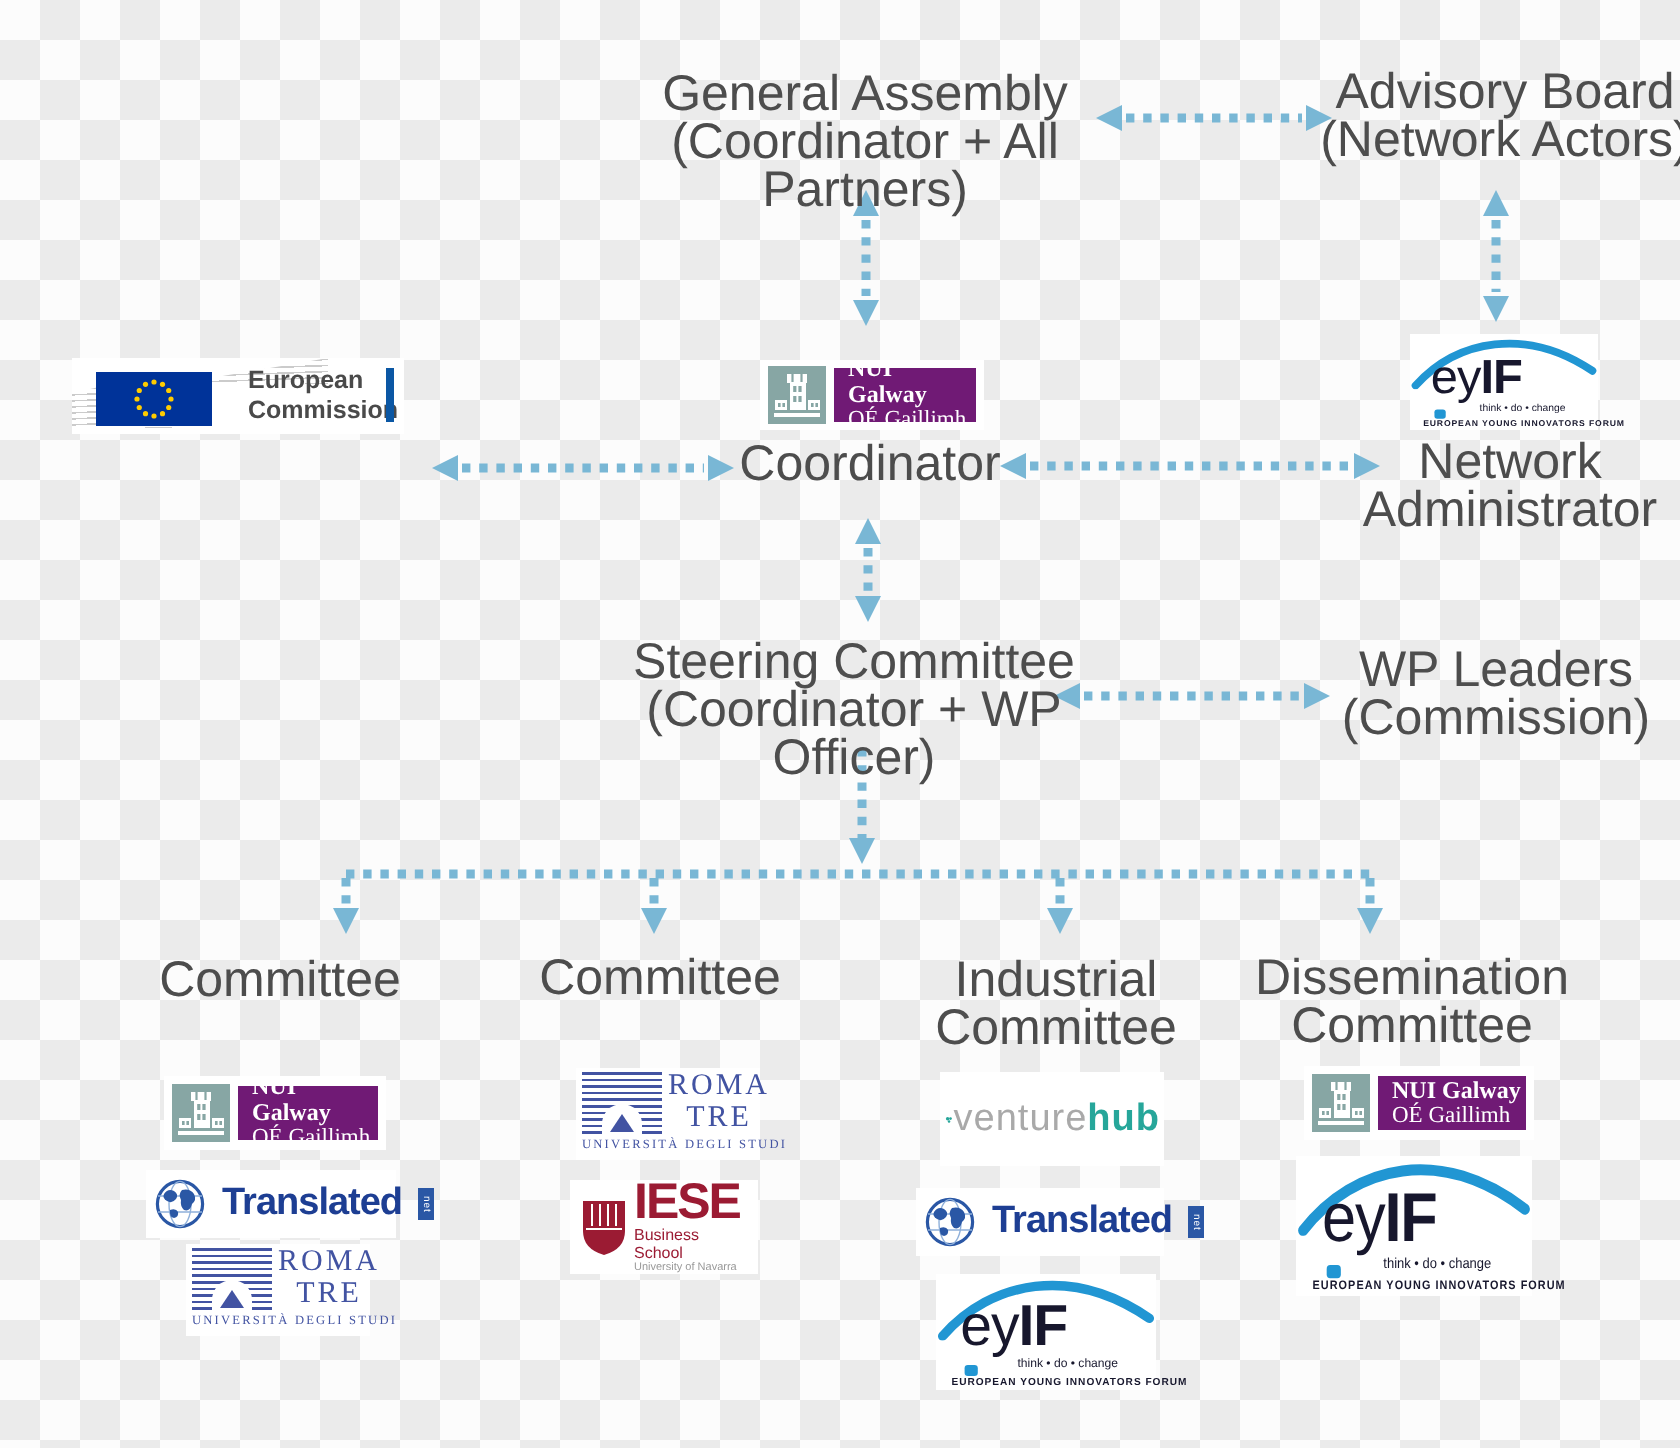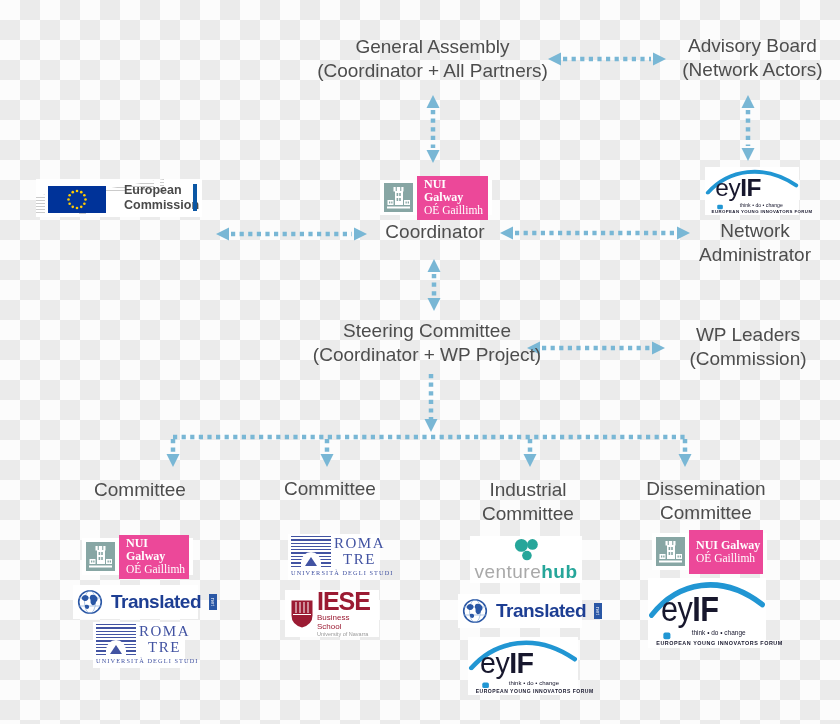--- a/index.html
+++ b/index.html
@@ -2,38 +2,38 @@
 <html><head>
 <meta charset="utf-8">
 <style>
   html,body{margin:0;padding:0;}
   #canvas{
     position:relative;width:840px;height:724px;overflow:hidden;
     background:conic-gradient(#ebebeb 0.25turn,#fcfcfc 0.25turn 0.5turn,#ebebeb 0.5turn 0.75turn,#fcfcfc 0.75turn);
     background-size:40px 40px;
     font-family:"Liberation Sans","DejaVu Sans",sans-serif;
   }
-  .node{position:absolute;text-align:center;font-size:19px;line-height:24px;color:#4d4d4d;}
+  .node{position:absolute;text-align:center;font-size:25px;line-height:24px;color:#4d4d4d;}
   .node span{display:block;}
   #arrows{position:absolute;left:0;top:0;}
   .logo{position:absolute;background:#ffffff;box-sizing:border-box;}
 
   
   .ec{overflow:hidden;}
   .ec-waves{position:absolute;background:repeating-linear-gradient(178deg,#cbcbcb 0 0.8px,rgba(0,0,0,0) 0.8px 3px);}
   .ec-waves.a{left:0;top:6px;width:50px;height:29px;clip-path:polygon(0 40%,100% 0,100% 100%,0 100%);}
   .ec-waves.b{left:52px;top:0;width:76px;height:13px;clip-path:polygon(0 100%,100% 0,100% 100%);}
   .ec-flag{position:absolute;left:12px;top:7px;width:58px;height:27px;}
   .ec-words{position:absolute;left:88px;top:4px;font-size:12.5px;font-weight:bold;color:#4a4a4a;line-height:14.5px;}
   .ec-bar{position:absolute;left:157px;top:5px;width:3.5px;height:27px;background:#0b57a4;}
 
   
   .nuig{display:flex;align-items:center;gap:4px;padding:3px 4px;}
   .nuig-tower{width:29px;height:29px;background:#87a6a4;flex:none;}
-  .nuig-plate{background:#ec4899;color:#fff;height:44px;flex:1;display:flex;flex-direction:column;justify-content:center;padding-left:7px;font-family:"Liberation Serif","DejaVu Serif",serif;}
+  .nuig-plate{background:#701a75;color:#fff;height:27px;flex:1;display:flex;flex-direction:column;justify-content:center;padding-left:7px;font-family:"Liberation Serif","DejaVu Serif",serif;}
   .nuig-l1{font-size:12px;font-weight:bold;line-height:13px;}
   .nuig-l2{font-size:11.5px;line-height:13px;}
 
   
   .eyif-inner{position:relative;width:100px;height:52px;transform-origin:0 0;}
   .eyif-swoosh{position:absolute;left:0;top:0;width:100px;height:30px;}
   .eyif-text{position:absolute;left:11px;top:10px;font-size:26px;line-height:26px;color:#17172d;letter-spacing:-0.5px;}
   .eyif-ey{font-weight:400;}
   .eyif-if{font-weight:700;}
   .eyif-bubble{position:absolute;left:13px;top:41px;width:6px;height:5px;background:#2196d3;border-radius:1.5px;}
@@ -58,21 +58,21 @@
   .rt-sub{font-size:6.3px;letter-spacing:1.1px;text-align:center;margin-top:1.5px;font-family:"Liberation Serif","DejaVu Serif",serif;white-space:nowrap;}
 
   
   .iese{display:flex;align-items:center;gap:3px;padding:4px 5px;}
   .iese-shield{width:24px;height:30px;flex:none;}
   .iese-brand{font-size:25px;font-weight:bold;color:#9b1b33;line-height:23px;letter-spacing:-1px;}
   .iese-bs{font-size:8px;color:#9b1b33;line-height:9px;}
   .iese-un{font-size:5.5px;color:#999;line-height:7px;}
 
   
-  .venturehub{display:flex;flex-direction:column;align-items:center;justify-content:center;padding:2px;}
+  .venturehub{display:flex;align-items:center;justify-content:center;padding:2px;}
   .vh-mark{width:38px;height:24px;}
   .vh-text{font-size:19px;line-height:19px;letter-spacing:0.5px;}
   .vh-venture{color:#a9a9a9;}
   .vh-hub{color:#26a69a;font-weight:bold;}
 </style>
 </head>
 <body>
 
 <div id="canvas">
 
@@ -125,21 +125,21 @@
   </div>
   <div class="node" style="left:355px;top:220px;width:160px;">
     <span>Coordinator</span>
   </div>
   <div class="node" style="left:663px;top:219px;width:184px;">
     <span>Network</span>
     <span>Administrator</span>
   </div>
   <div class="node" style="left:295px;top:319px;width:264px;">
     <span>Steering Committee</span>
-    <span>(Coordinator + WP Project)</span>
+    <span>(Coordinator + WP Officer)</span>
   </div>
   <div class="node" style="left:662px;top:323px;width:172px;">
     <span>WP Leaders</span>
     <span>(Commission)</span>
   </div>
   <div class="node" style="left:58px;top:478px;width:164px;">
     <span>Committee</span>
   </div>
   <div class="node" style="left:226px;top:477px;width:208px;">
     <span>Committee</span>

